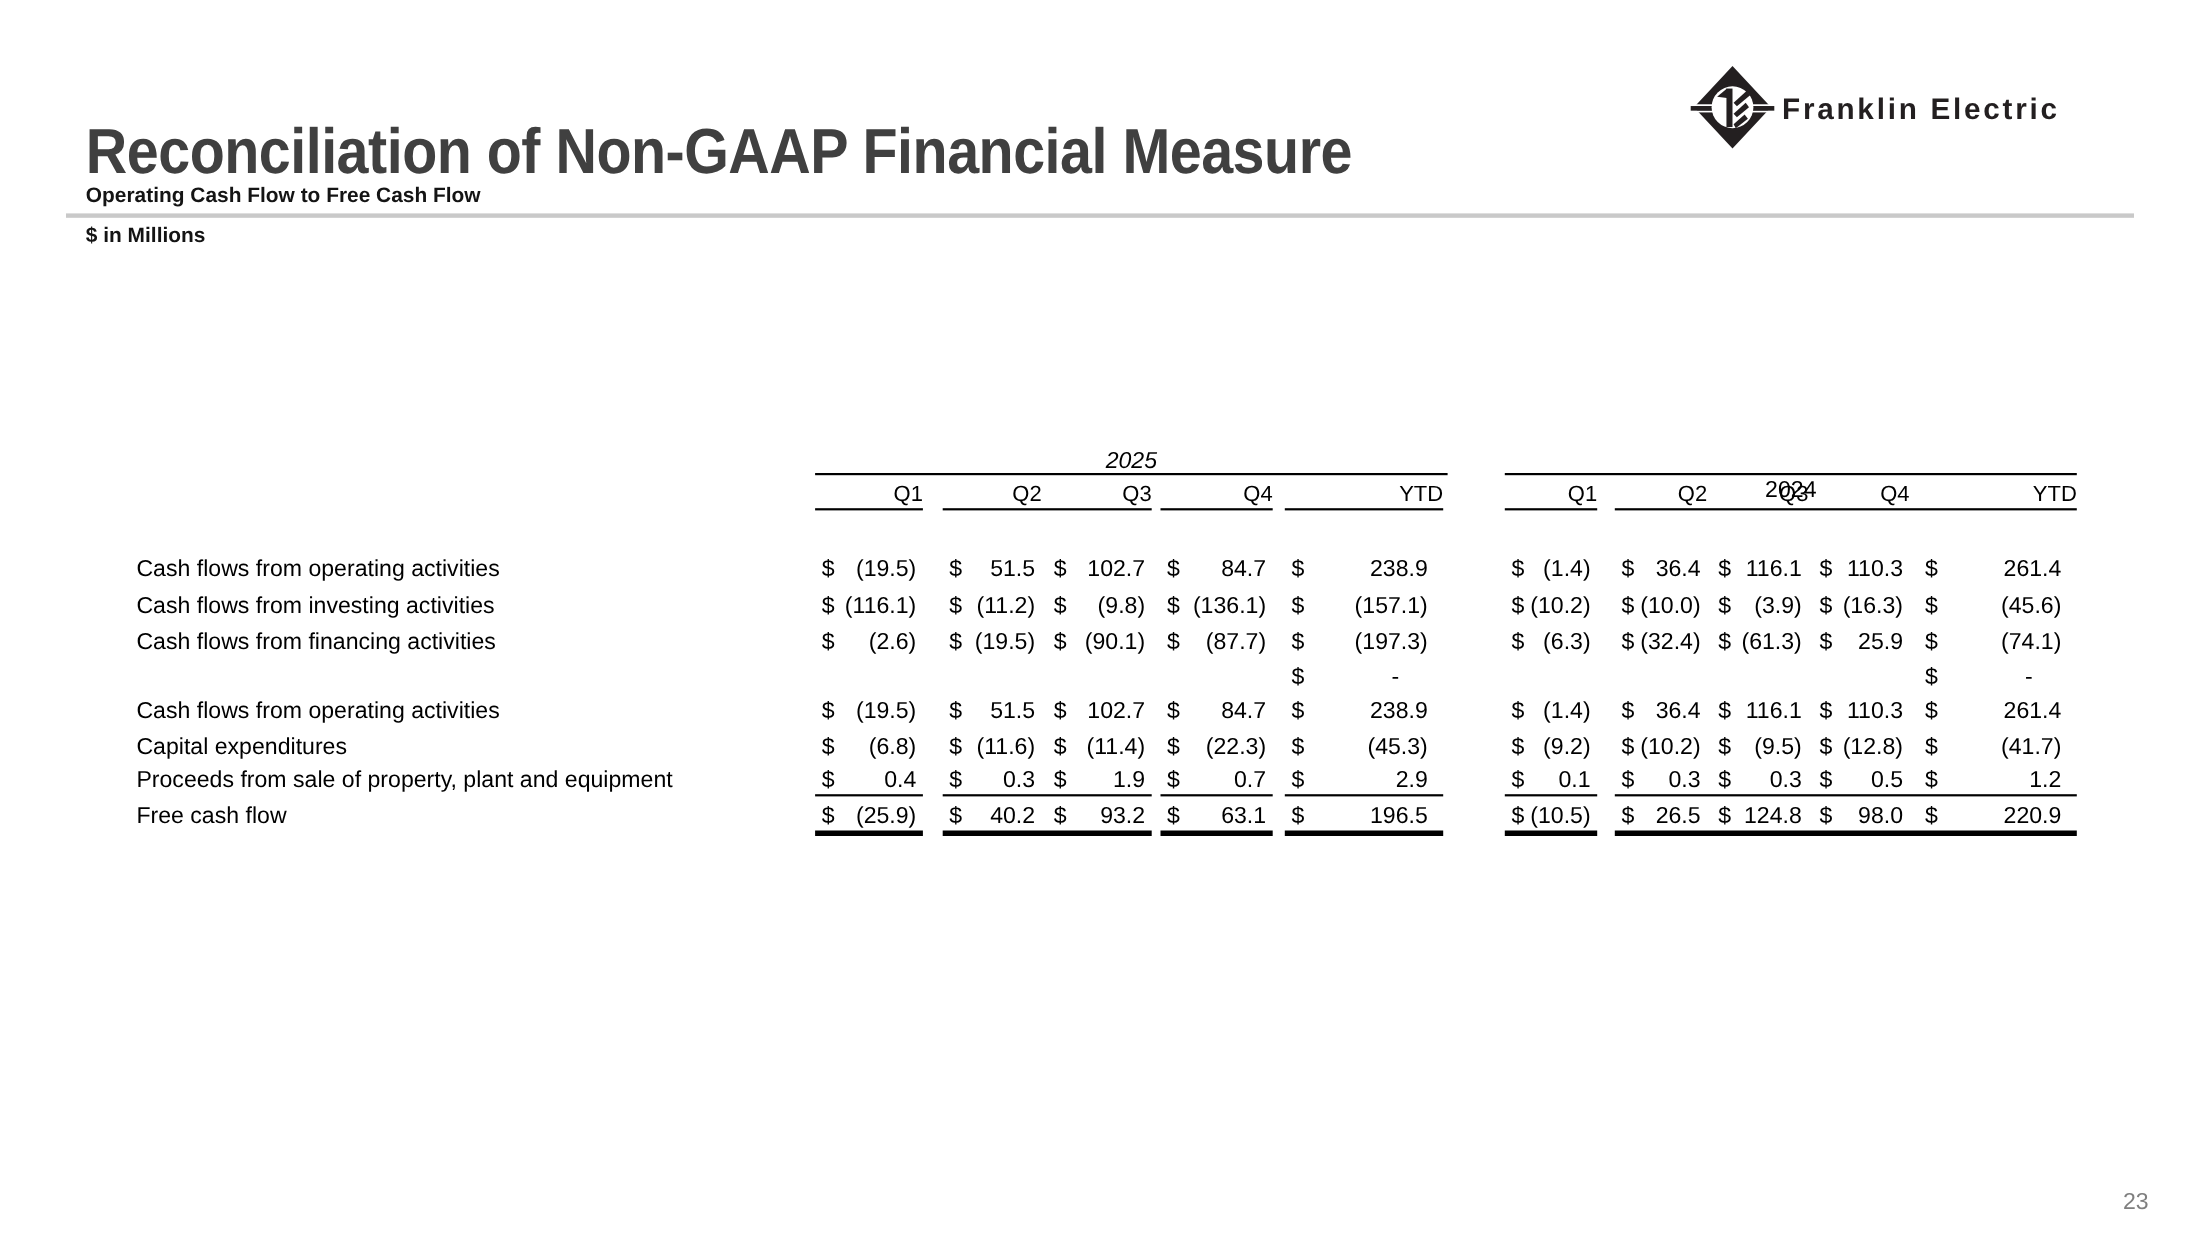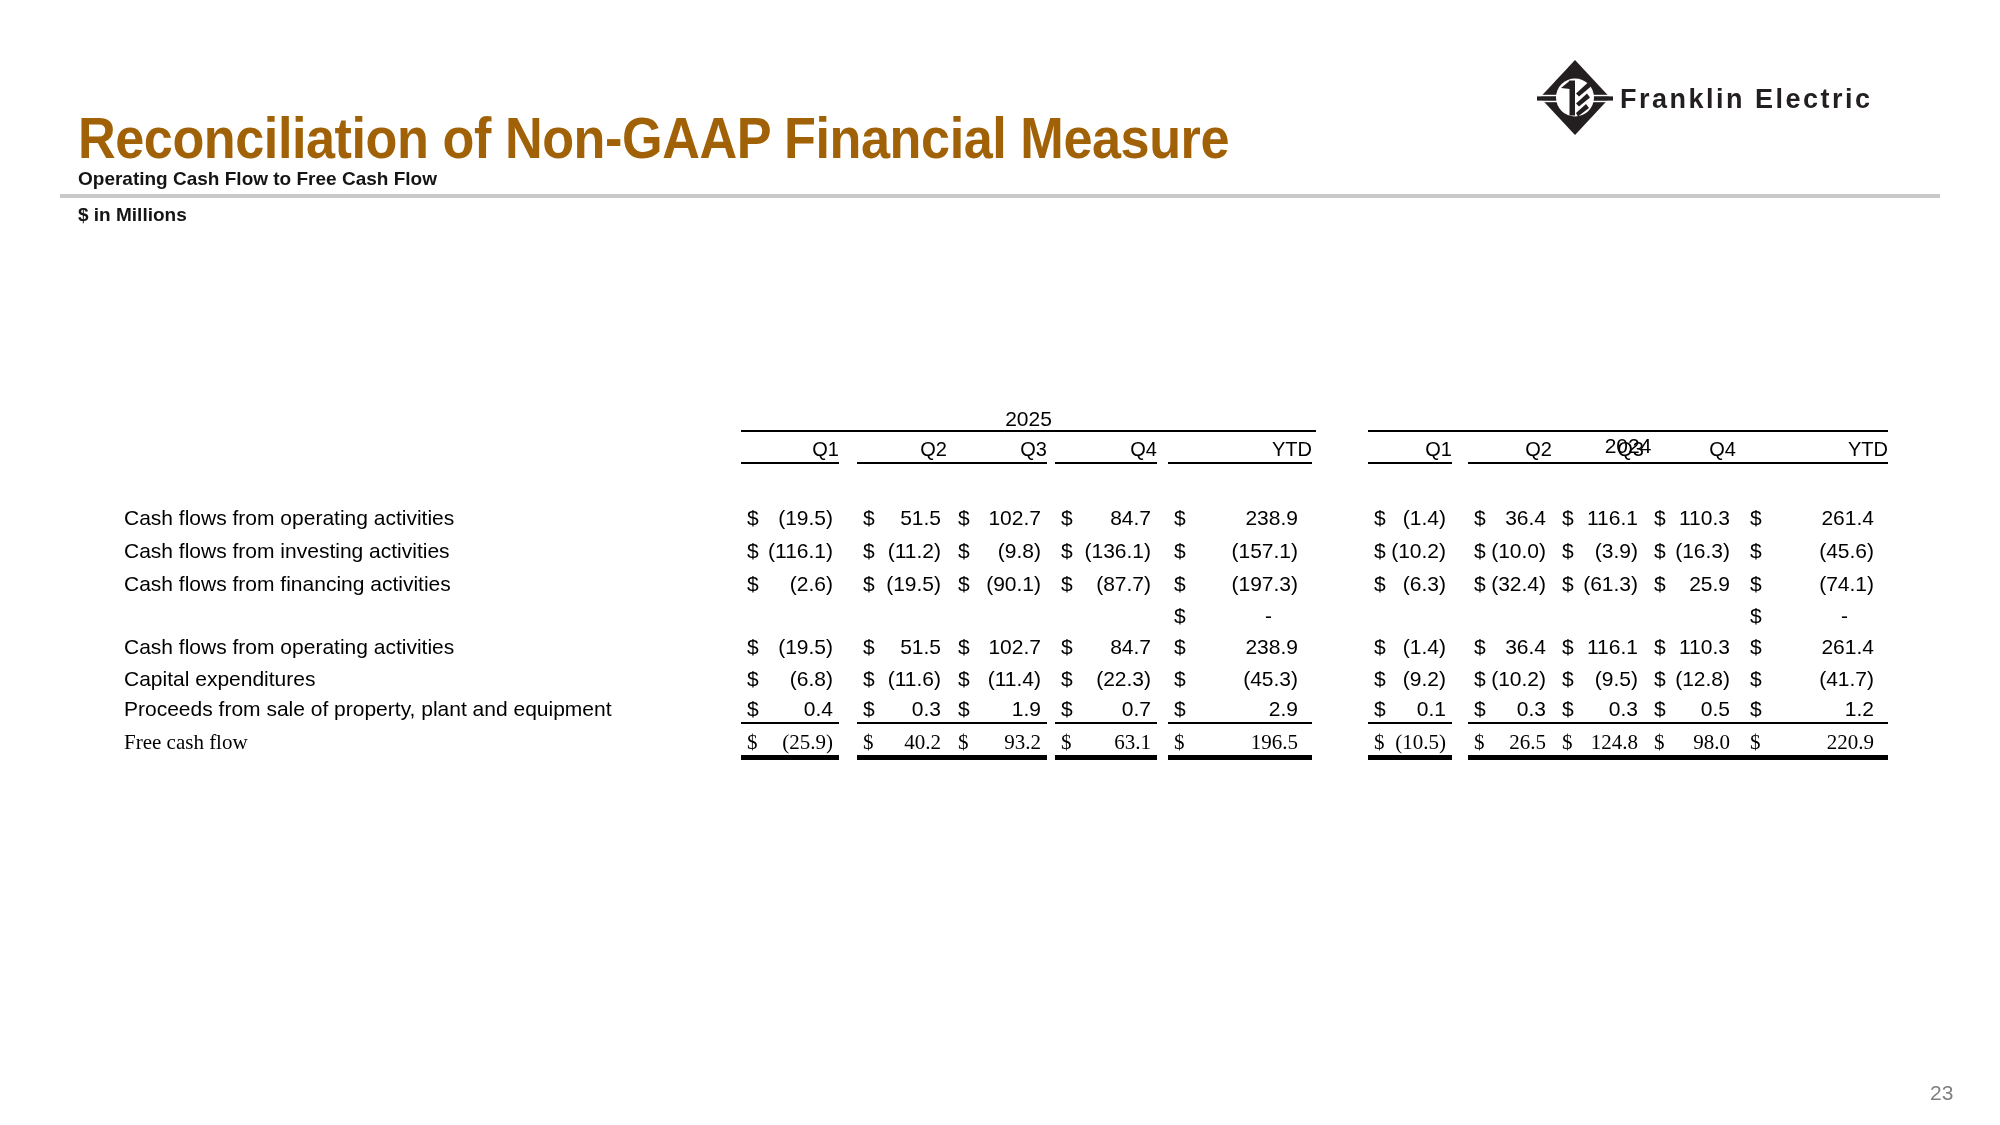--- a/index.html
+++ b/index.html
@@ -1,32 +1,32 @@
 <!DOCTYPE html>
 <html><head>
 <meta charset="utf-8">
 <style>
   html,body{margin:0;padding:0;background:#ffffff;}
   .slide{
     position:relative; width:2000px; height:1125px; background:#ffffff;
     font-family:"Liberation Sans", sans-serif; color:#000; overflow:hidden;
   }
   
-  .title{position:absolute; left:78px; top:104px; font-size:58px; font-weight:bold; color:#a16207; white-space:nowrap;}
+  .title{position:absolute; left:78px; top:104px; font-size:58px; font-weight:bold; color:#404040; white-space:nowrap;}
   .title-inner{display:inline-block; transform:scaleX(0.9); transform-origin:0 50%; letter-spacing:-0.5px;}
   .subtitle{position:absolute; left:78px; top:168px; font-size:19px; font-weight:bold; color:#141414; white-space:nowrap;}
   .divider{position:absolute; left:60px; top:194px; width:1880px; height:4px; background:#c9c9c9;}
   .units{position:absolute; left:78px; top:204px; font-size:19px; font-weight:bold; color:#141414; white-space:nowrap;}
   .pagenum{position:absolute; left:1930px; top:1081px; font-size:21px; color:#7f7f7f;}
   
   .logo-mark{position:absolute; left:1535px; top:55px; width:80px; height:90px;}
   .logo-text{position:absolute; left:1620px; top:84px; font-size:27px; font-weight:bold; letter-spacing:2.5px; color:#231f20; white-space:nowrap;}
   
   .yr-label{position:absolute; top:406px; height:26px; font-size:21px; text-align:center; line-height:26px;}
-  .yr-2025{left:741px; width:575px;}
+  .yr-2025{left:741px; width:575px;font-style:italic;}
   .yr-2024{left:1368px; width:520px;margin-top:27px;}
   .qh{position:absolute; top:437px; height:24px; font-size:20px; text-align:right; line-height:24px;}
   .rule{position:absolute; height:2px; background:#000;}
   .rule-thick{position:absolute; height:5px; background:#000;}
   .y-year{top:430px;} .y-qhead{top:462px;} .y-pretotal{top:722px;} .y-total{top:755px;}
   .seg-a{left:741px; width:98px;}
   .seg-b{left:857px; width:190px;}
   .seg-c{left:1055px; width:102px;}
   .seg-d{left:1168px; width:144px;}
   .seg-e{left:1368px; width:84px;}
@@ -363,21 +363,21 @@
         </div>
         <div class="cell c8">
           <span>$</span>
           <span>0.5</span>
         </div>
         <div class="cell c9 ytd">
           <span>$</span>
           <span>1.2</span>
         </div>
       </div>
-      <div class="trow" style="top: 727px; font-family: Liberation Serif, serif;">
+      <div class="trow" style="top: 727px;">
         <span class="rlabel">Free cash flow</span>
         <div class="cell c0">
           <span>$</span>
           <span>(25.9)</span>
         </div>
         <div class="cell c1">
           <span>$</span>
           <span>40.2</span>
         </div>
         <div class="cell c2">

